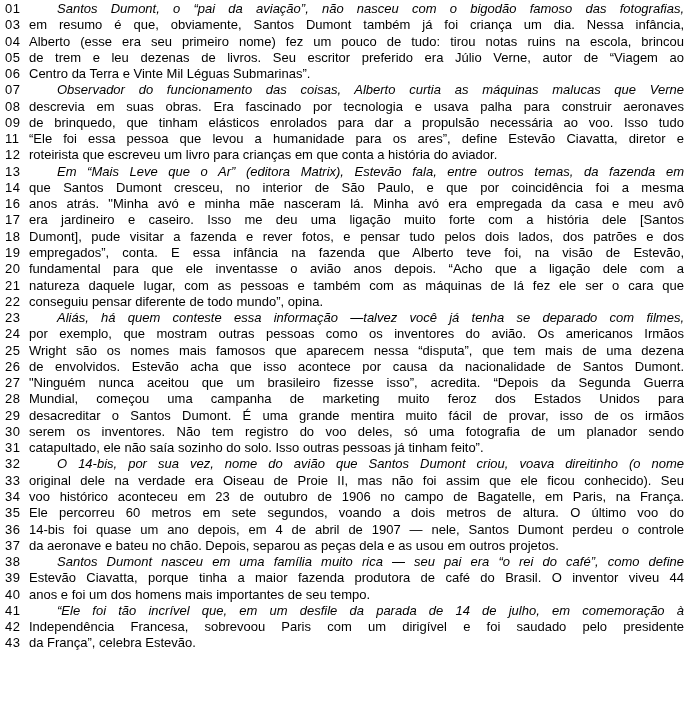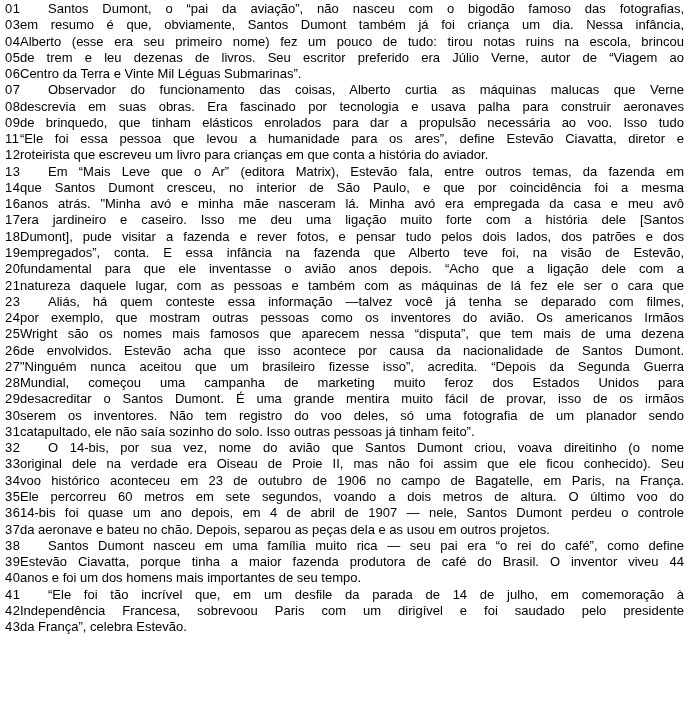--- a/index.html
+++ b/index.html
@@ -18,41 +18,42 @@
   }
   .doc {
     padding-top: 1px;
     width: 689px;
     box-sizing: border-box;
   }
   .line {
     position: relative;
     height: 16.27px;
     line-height: 16.27px;
-    padding-left: 20px;
+    padding-left: 29px;
     padding-right: 5px;
     box-sizing: border-box;
   }
   .line .num {
     position: absolute;
     left: 5px;
     top: 0;
     letter-spacing: 0.5px;
   }
   .line .txt {
     display: block;
     text-align: justify;
     text-align-last: justify;
     overflow: hidden;
   }
   .line.end .txt {
     text-align-last: left;
   }
   .line.indent .txt {
     text-indent: 28px;
+    font-style: italic;
   }
 </style>
 </head>
 <body>
 
 <div class="doc">
 
     <div class="line indent">
       <span class="num">01</span>
       <span class="txt">Santos Dumont, o “pai da aviação”, não nasceu com o bigodão famoso das fotografias,</span>
@@ -139,20 +140,24 @@
     <div class="line">
       <span class="num">20</span>
       <span class="txt">fundamental para que ele inventasse o avião anos depois. “Acho que a ligação dele com a</span>
     </div>
 
     <div class="line">
       <span class="num">21</span>
       <span class="txt">natureza daquele lugar, com as pessoas e também com as máquinas de lá fez ele ser o cara que</span>
     </div>
 
+    <div class="line end">
+      <span class="num">22</span>
+      <span class="txt">conseguiu pensar diferente de todo mundo”, opina.</span>
+    </div>
 
     <div class="line indent">
       <span class="num">23</span>
       <span class="txt">Aliás, há quem conteste essa informação —talvez você já tenha se deparado com filmes,</span>
     </div>
 
     <div class="line">
       <span class="num">24</span>
       <span class="txt">por exemplo, que mostram outras pessoas como os inventores do avião. Os americanos Irmãos</span>
     </div>

